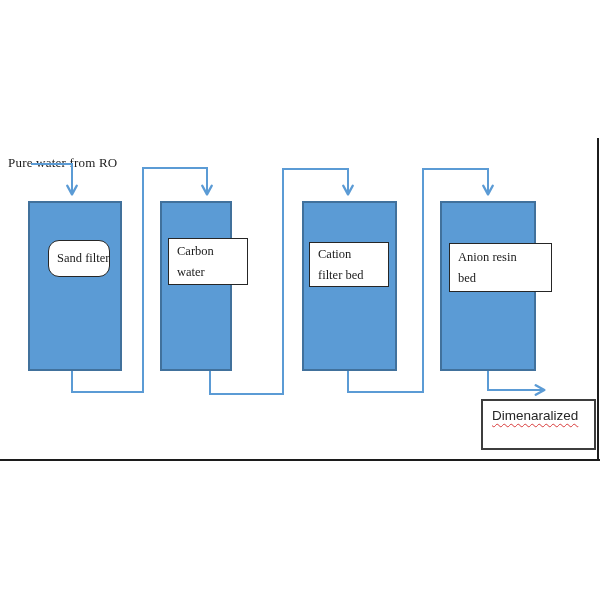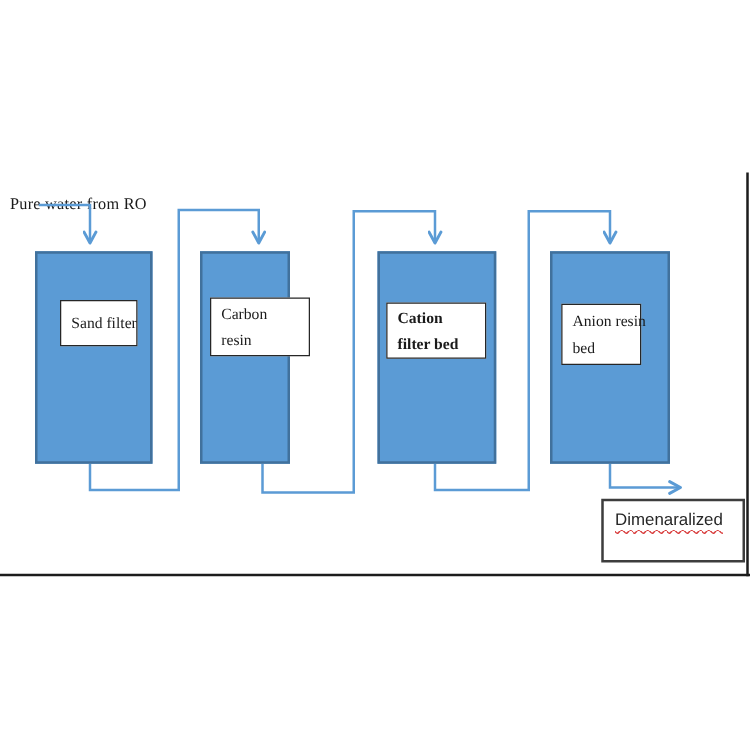--- a/index.html
+++ b/index.html
@@ -53,24 +53,24 @@
   .vessel-label {
     position: absolute;
     background: #ffffff;
     border: 1.5px solid var(--label-border);
     color: var(--text);
     font-size: 12.5px;
     line-height: 21px;
     padding: 2px 6px 2px 8px;
     display: flex; flex-direction: column; justify-content: center;
   }
-  .vessel-1 .vessel-label { left: 18px; top: 37px; width: 62px; height: 37px; }
+  .vessel-1 .vessel-label { left: 18px; top: 37px; width: 62px; height: 37px; border-radius: 11px; }
   .vessel-2 .vessel-label { left: 6px;  top: 35px; width: 80px; height: 47px; }
-  .vessel-3 .vessel-label { left: 5px;  top: 39px; width: 80px; height: 45px; font-weight: bold; }
-  .vessel-4 .vessel-label { left: 7px;  top: 40px; width: 64px; height: 49px; }
+  .vessel-3 .vessel-label { left: 5px;  top: 39px; width: 80px; height: 45px; }
+  .vessel-4 .vessel-label { left: 7px;  top: 40px; width: 103px; height: 49px; }
   .vessel-label span { display: block; white-space: nowrap; }
 
   svg.connectors {
     position: absolute; left: 0; top: 0;
     width: 600px; height: 600px;
     pointer-events: none;
   }
   .connector {
     fill: none;
     stroke: var(--connector);
@@ -133,21 +133,21 @@
 
   <div class="vessel vessel-1">
     <div class="vessel-label">
       <span>Sand filter</span>
     </div>
   </div>
 
   <div class="vessel vessel-2">
     <div class="vessel-label">
       <span>Carbon</span>
-      <span>resin</span>
+      <span>water</span>
     </div>
   </div>
 
   <div class="vessel vessel-3">
     <div class="vessel-label">
       <span>Cation</span>
       <span>filter bed</span>
     </div>
   </div>
 

